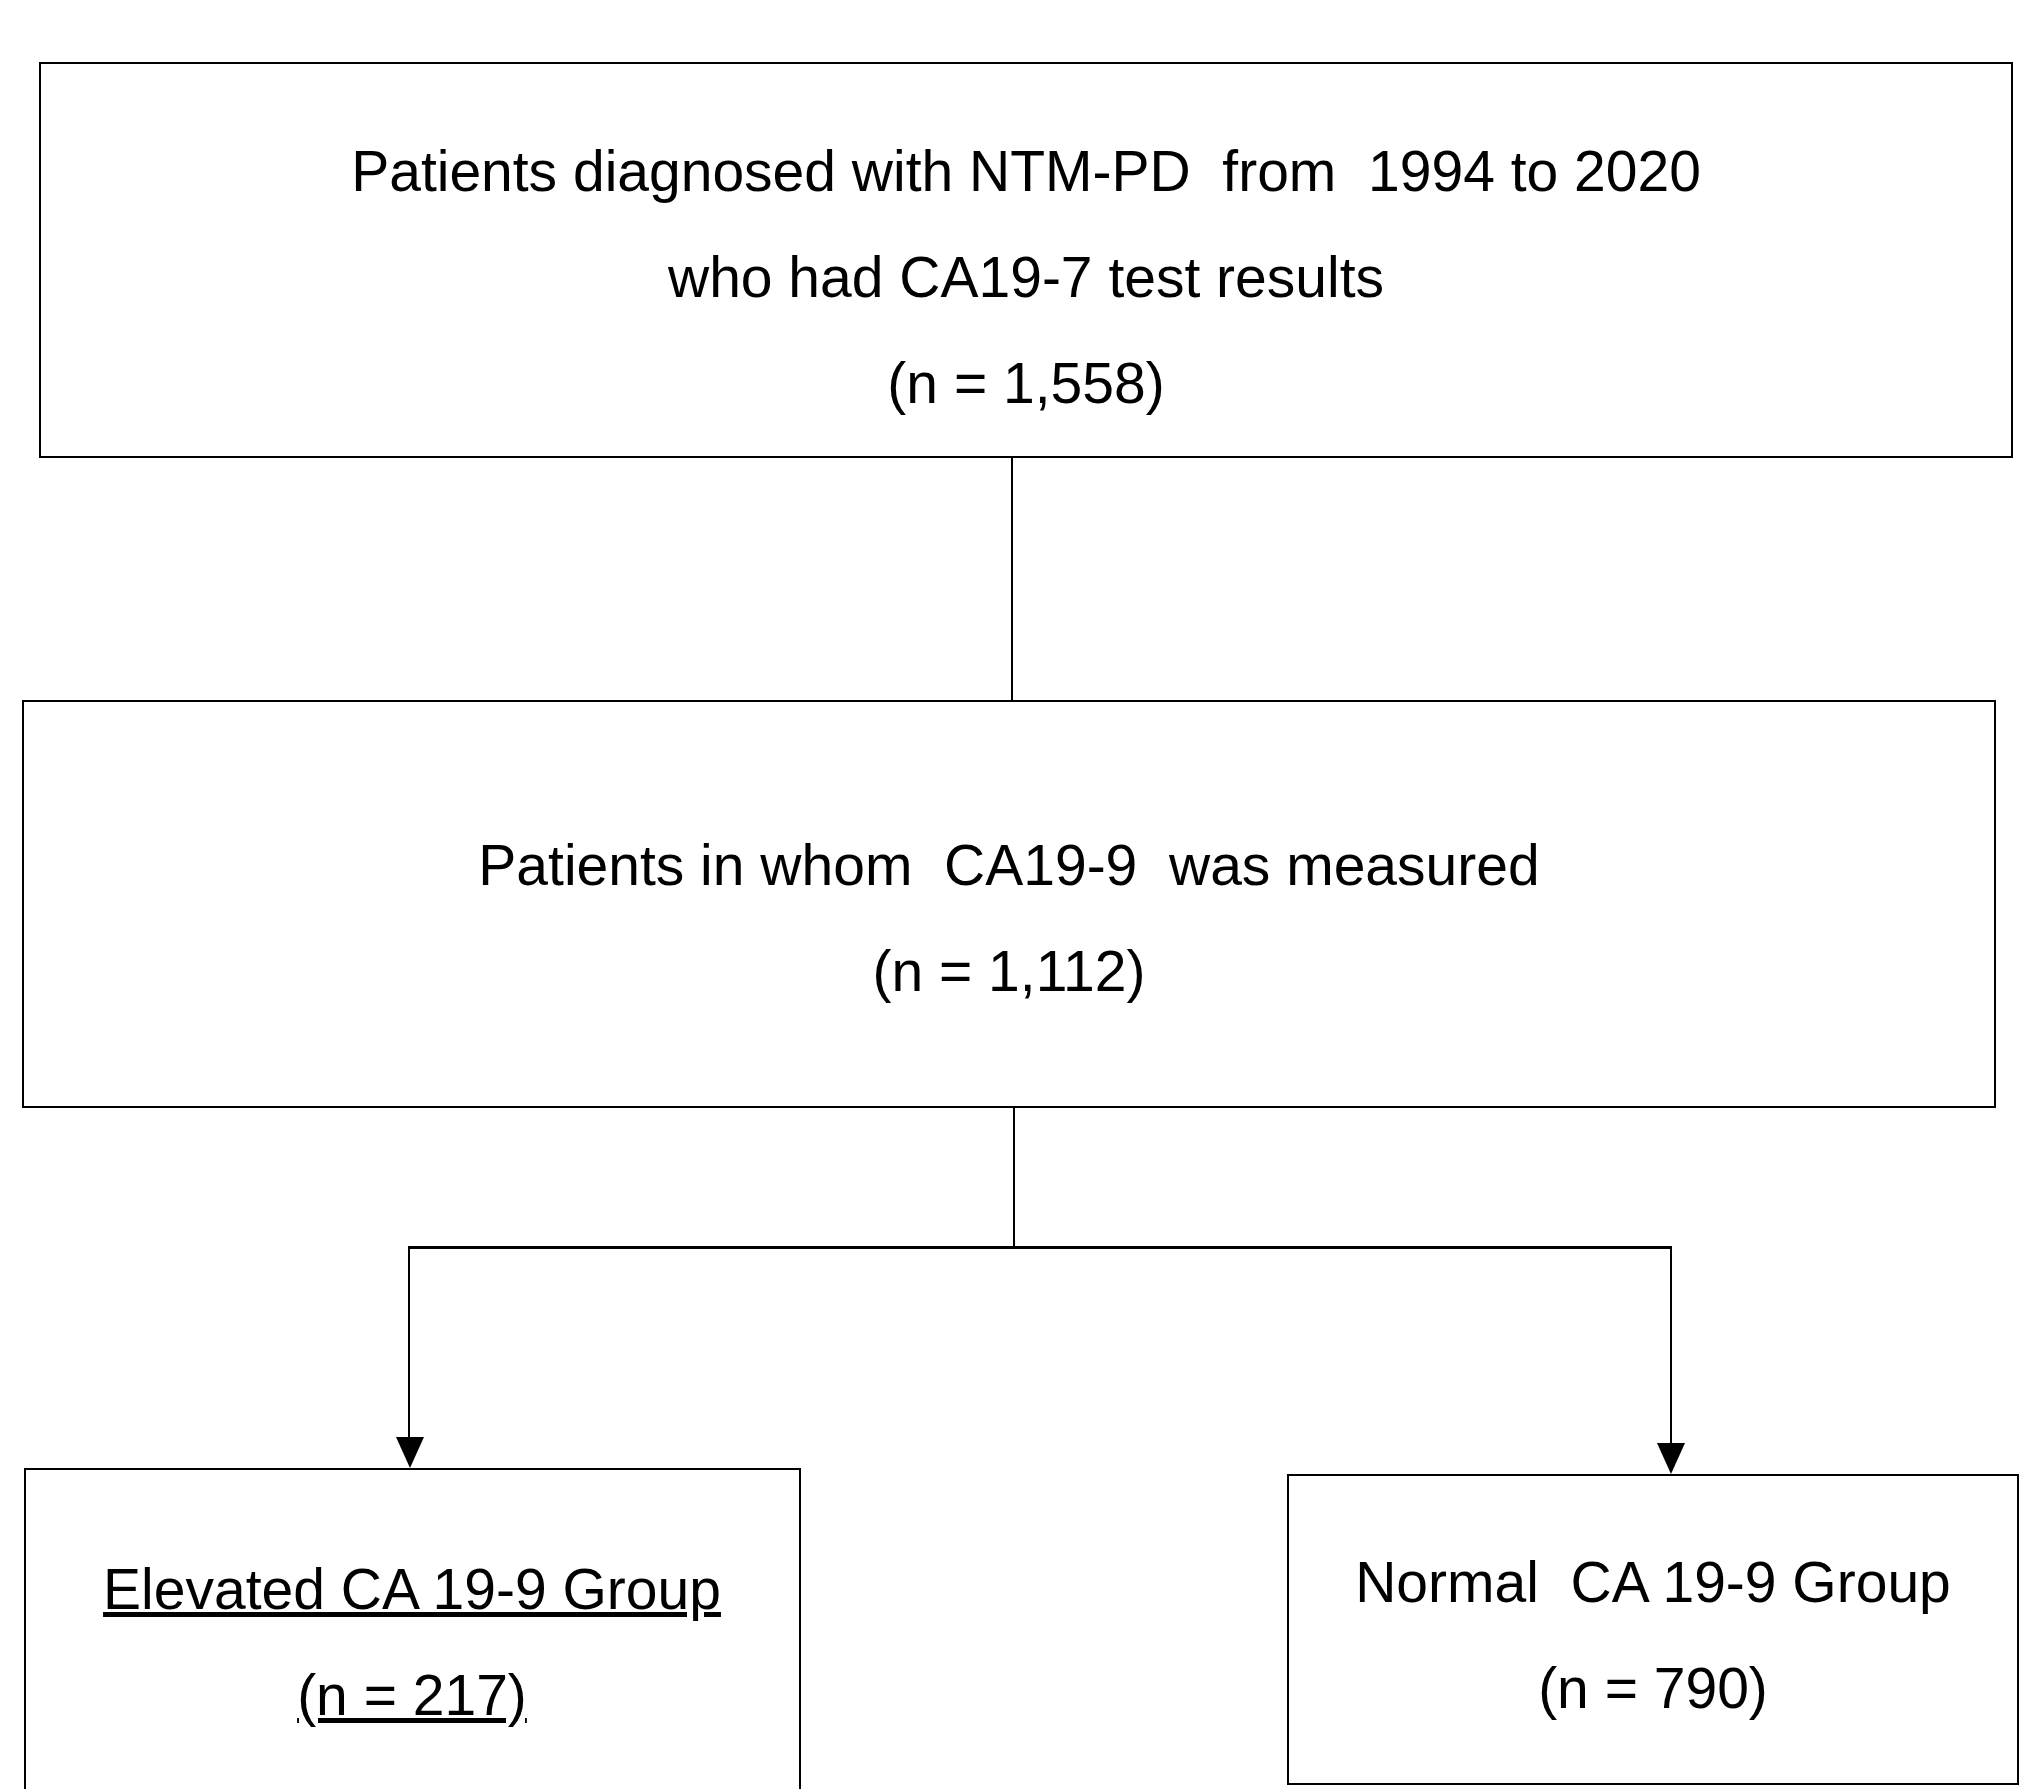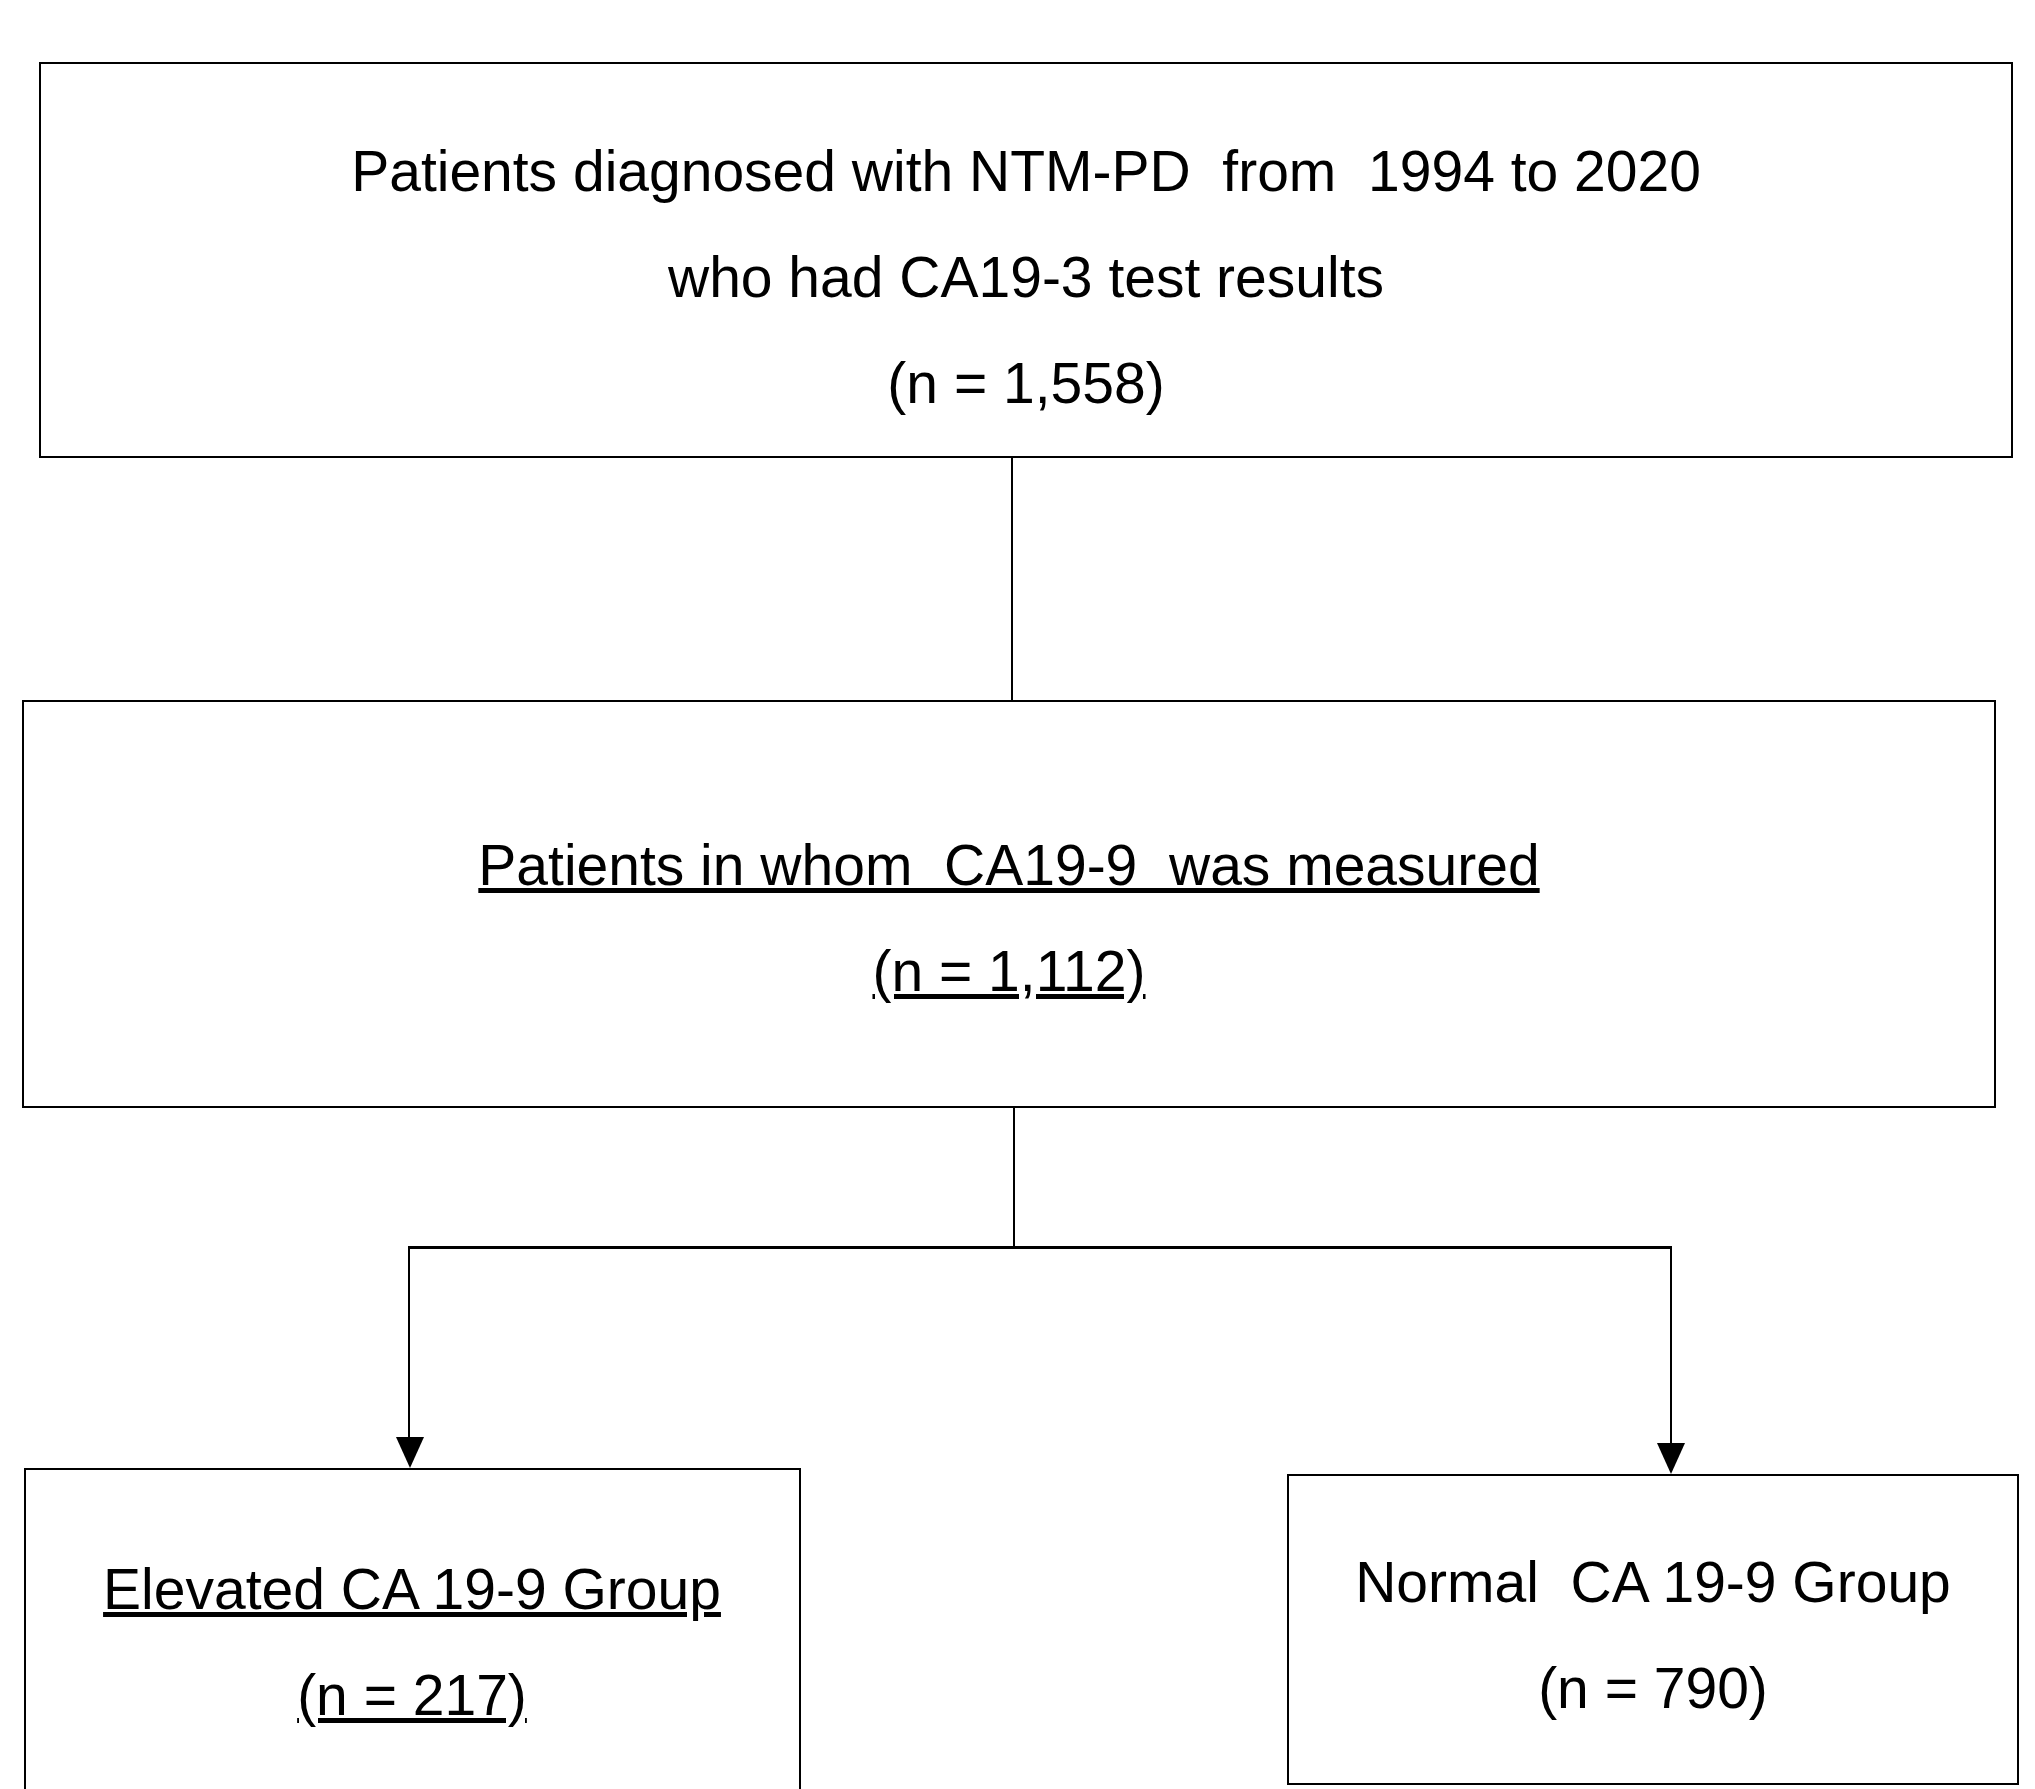--- a/index.html
+++ b/index.html
@@ -54,27 +54,27 @@
   .arrow-left  { left: 396px;  top: 1404px; }
   .arrow-right { left: 1657px; top: 1410px; }
 </style>
 </head>
 <body>
 
 <div class="canvas" style="background: rgb(255, 255, 255); color: rgb(0, 0, 0); margin-top: 33px;">
 
   <div class="box top-box" style="border-color: rgb(0, 0, 0); background: rgb(255, 255, 255);">
     <div class="box-line">Patients diagnosed with NTM-PD  from  1994 to 2020</div>
-    <div class="box-line">who had CA19-3 test results</div>
+    <div class="box-line">who had CA19-7 test results</div>
     <div class="box-line">(n = 1,558)</div>
   </div>
 
   <div class="stroke c-top-mid" style="background: rgb(0, 0, 0);"></div>
 
-  <div class="box middle-box" style="border-color: rgb(0, 0, 0); background: rgb(255, 255, 255); text-decoration: underline;">
+  <div class="box middle-box" style="border-color: rgb(0, 0, 0); background: rgb(255, 255, 255);">
     <div class="box-line">Patients in whom  CA19-9  was measured</div>
     <div class="box-line">(n = 1,112)</div>
   </div>
 
   <div class="stroke c-mid-stub" style="background: rgb(0, 0, 0);"></div>
   <div class="stroke c-split-bar" style="background: rgb(0, 0, 0);"></div>
   <div class="stroke c-left-drop" style="background: rgb(0, 0, 0);"></div>
   <div class="stroke c-right-drop" style="background: rgb(0, 0, 0);"></div>
   <div class="arrow arrow-left" style="border-top-color: rgb(0, 0, 0);"></div>
   <div class="arrow arrow-right" style="border-top-color: rgb(0, 0, 0);"></div>

